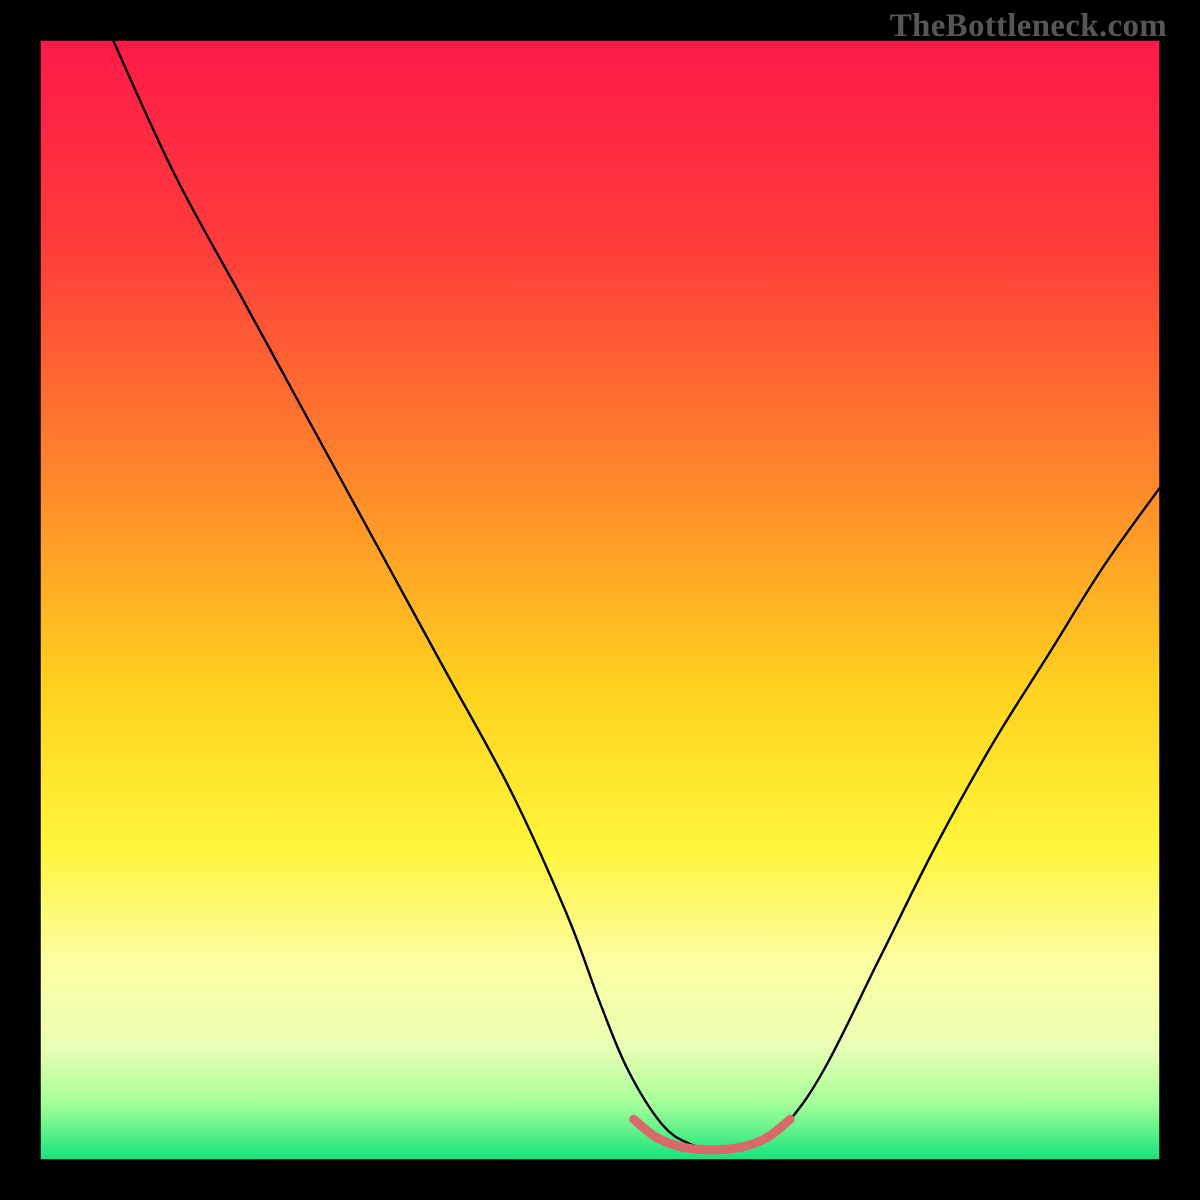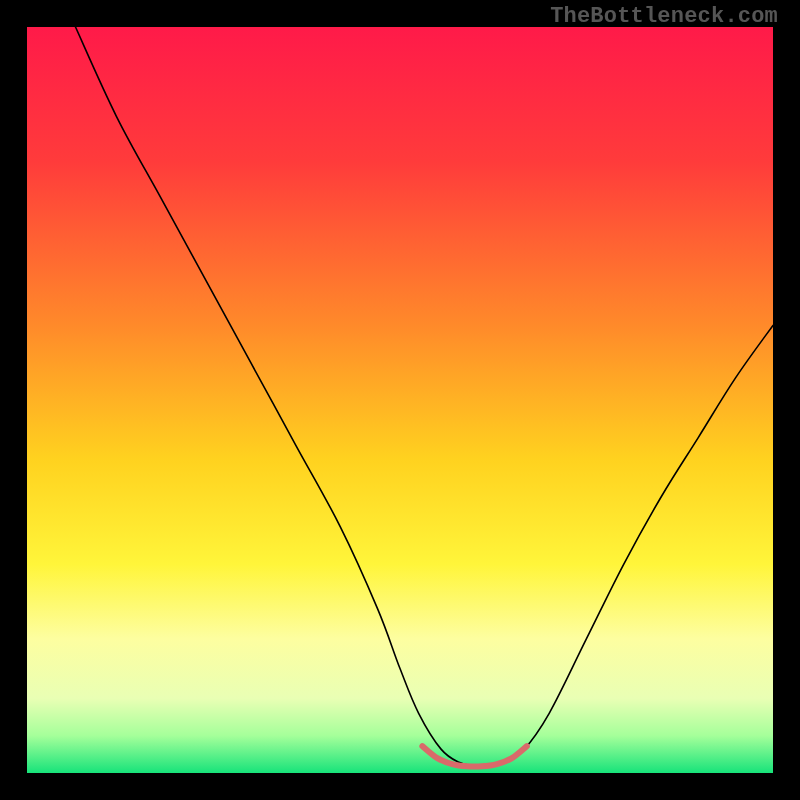--- a/index.html
+++ b/index.html
@@ -7,21 +7,21 @@
   .frame {
     position: relative;
     width: 800px;
     height: 800px;
     background: #000;
   }
   .watermark {
     position: absolute;
     top: 4px;
     right: 22px;
-    font-family: Liberation Mono, monospace;
+    font-family: Liberation Serif, serif;
     font-size: 22px;
     font-weight: 600;
     color: #565656;
     letter-spacing: 0.2px;
     z-index: 10;
   }
   .plot {
     position: absolute;
     left: 27px;
     top: 27px;

